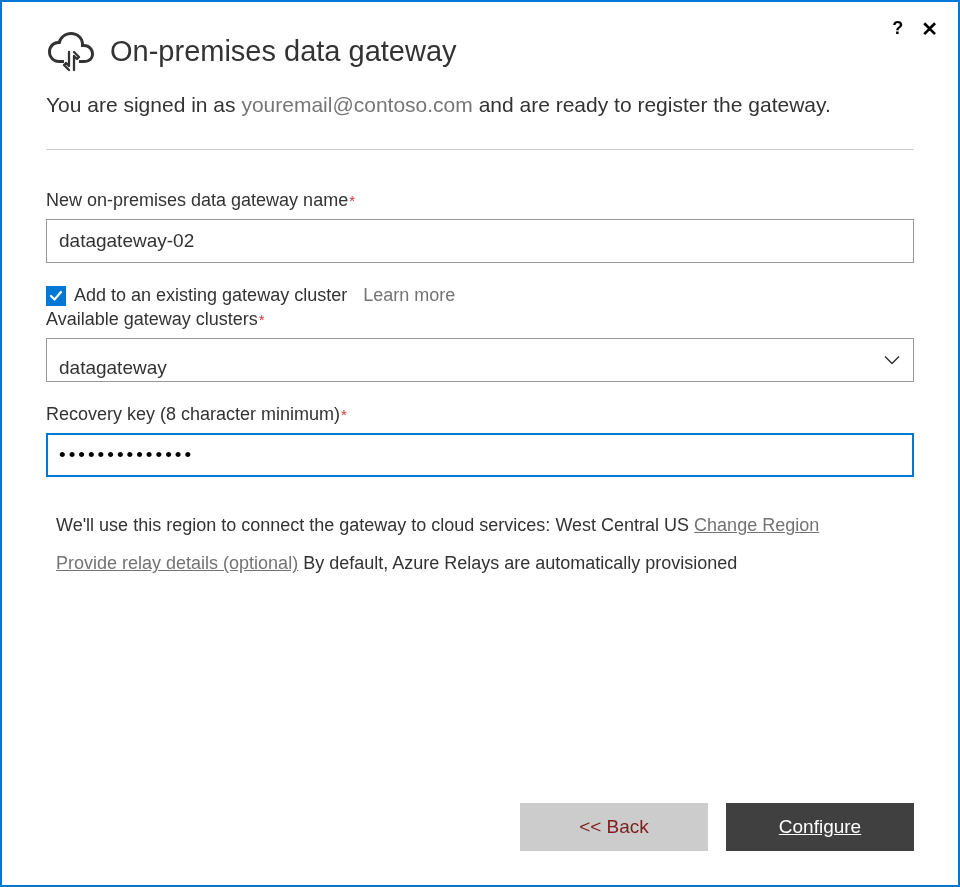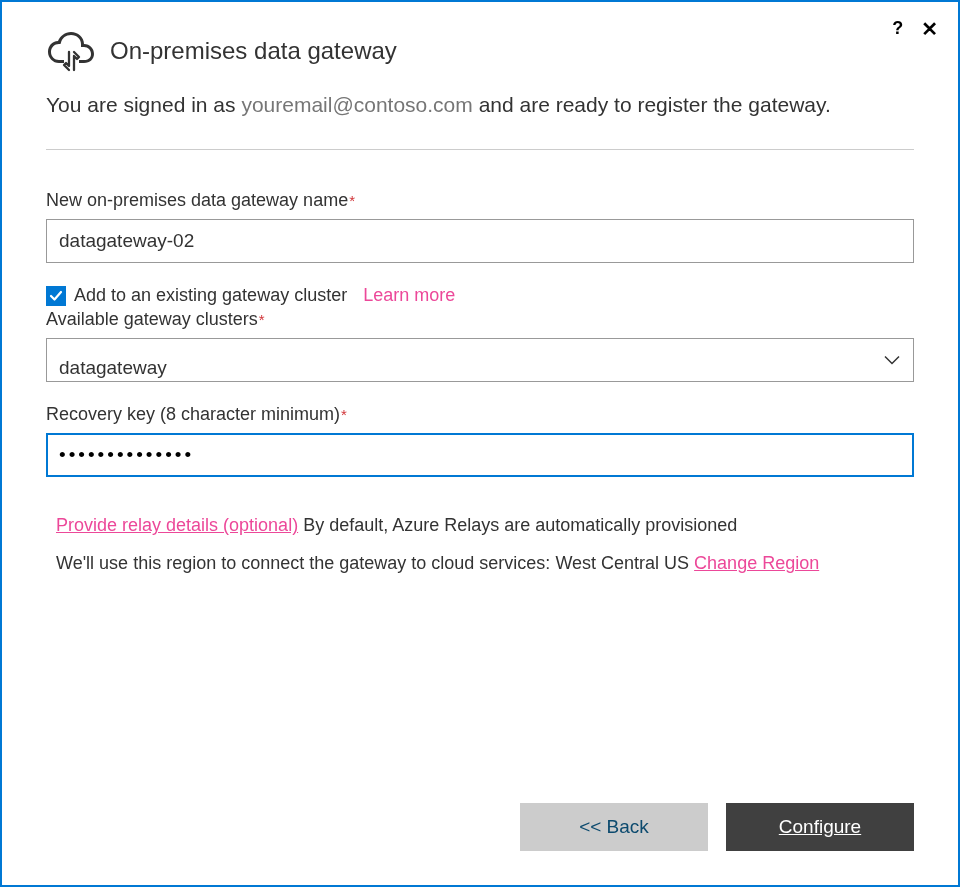--- a/index.html
+++ b/index.html
@@ -50,21 +50,21 @@
   .header {
     display: flex;
     align-items: center;
     gap: 14px;
     margin-bottom: 18px;
   }
   .cloud-icon svg {
     display: block;
   }
   .page-title {
-    font-size: 24px;
+    font-size: 29px;
     font-weight: 400;
     color: #333;
   }
   .subtitle {
     font-size: 21px;
     color: #333;
     line-height: 1.4;
     border-bottom: 1px solid #ccc;
     padding-bottom: 30px;
     margin-bottom: 40px;
@@ -107,21 +107,21 @@
     width: 20px;
     height: 20px;
     background: #0078d4;
     display: flex;
     align-items: center;
     justify-content: center;
     flex-shrink: 0;
   }
   .checkbox svg { display: block; }
   .link {
-    color: #ec4899;
+    color: #737373;
     text-decoration: none;
     cursor: pointer;
   }
   .link.underline {
     text-decoration: underline;
   }
   .checkbox-row .link { margin-left: 8px; }
   .select-wrap {
     position: relative;
     width: 100%;
@@ -174,21 +174,21 @@
     font-size: 19px;
     font-family: inherit;
     border: none;
     cursor: pointer;
     display: flex;
     align-items: center;
     justify-content: center;
   }
   .btn-back {
     background: #ccc;
-    color: #0c4a6e;
+    color: #7f1d1d;
   }
   .btn-primary {
     background: #404040;
     color: #fff;
     text-decoration: underline;
   }
 </style>
 </head>
 <body>
 
@@ -250,24 +250,24 @@
 
     <div class="form-group">
       <label class="label">
         <span>Recovery key (8 character minimum)</span><span class="required">*</span>
       </label>
       <input type="password" class="password-input" value="••••••••••••••" style="">
     </div>
 
     <div class="info-block">
       <div>
-        <a class="link underline">Provide relay details (optional)</a><span> By default, Azure Relays are automatically provisioned</span>
+        <span>We'll use this region to connect the gateway to cloud services: </span><span>West Central US </span><a class="link underline">Change Region</a>
       </div>
       <div>
-        <span>We'll use this region to connect the gateway to cloud services: </span><span>West Central US </span><a class="link underline">Change Region</a>
+        <a class="link underline">Provide relay details (optional)</a><span> By default, Azure Relays are automatically provisioned</span>
       </div>
     </div>
 
   </div>
 
   <div class="footer">
     <button class="btn btn-back">&lt;&lt; Back</button>
     <button class="btn btn-primary">Configure</button>
   </div>
 

